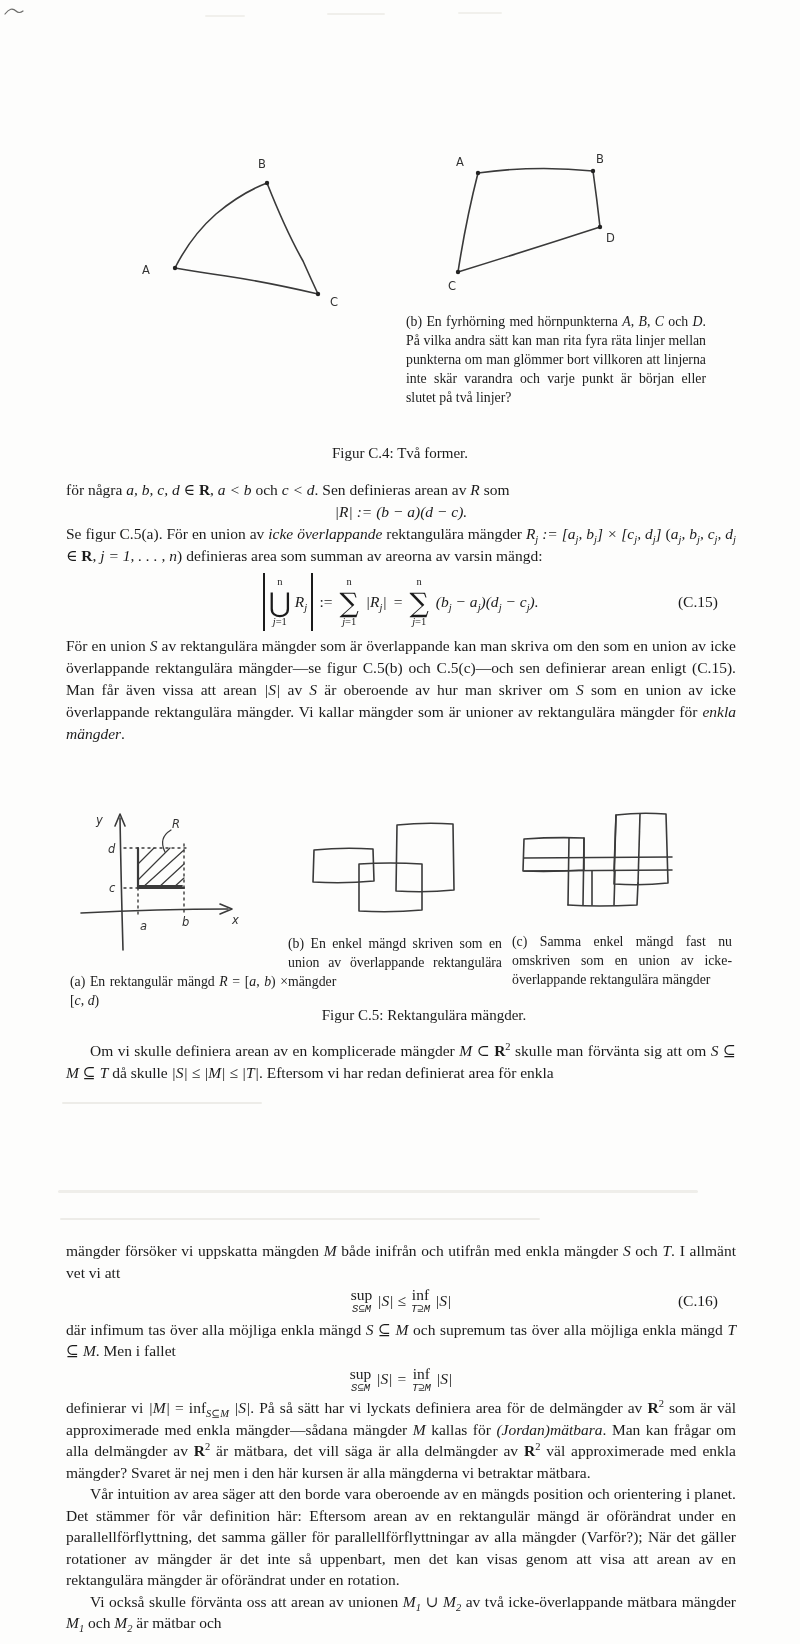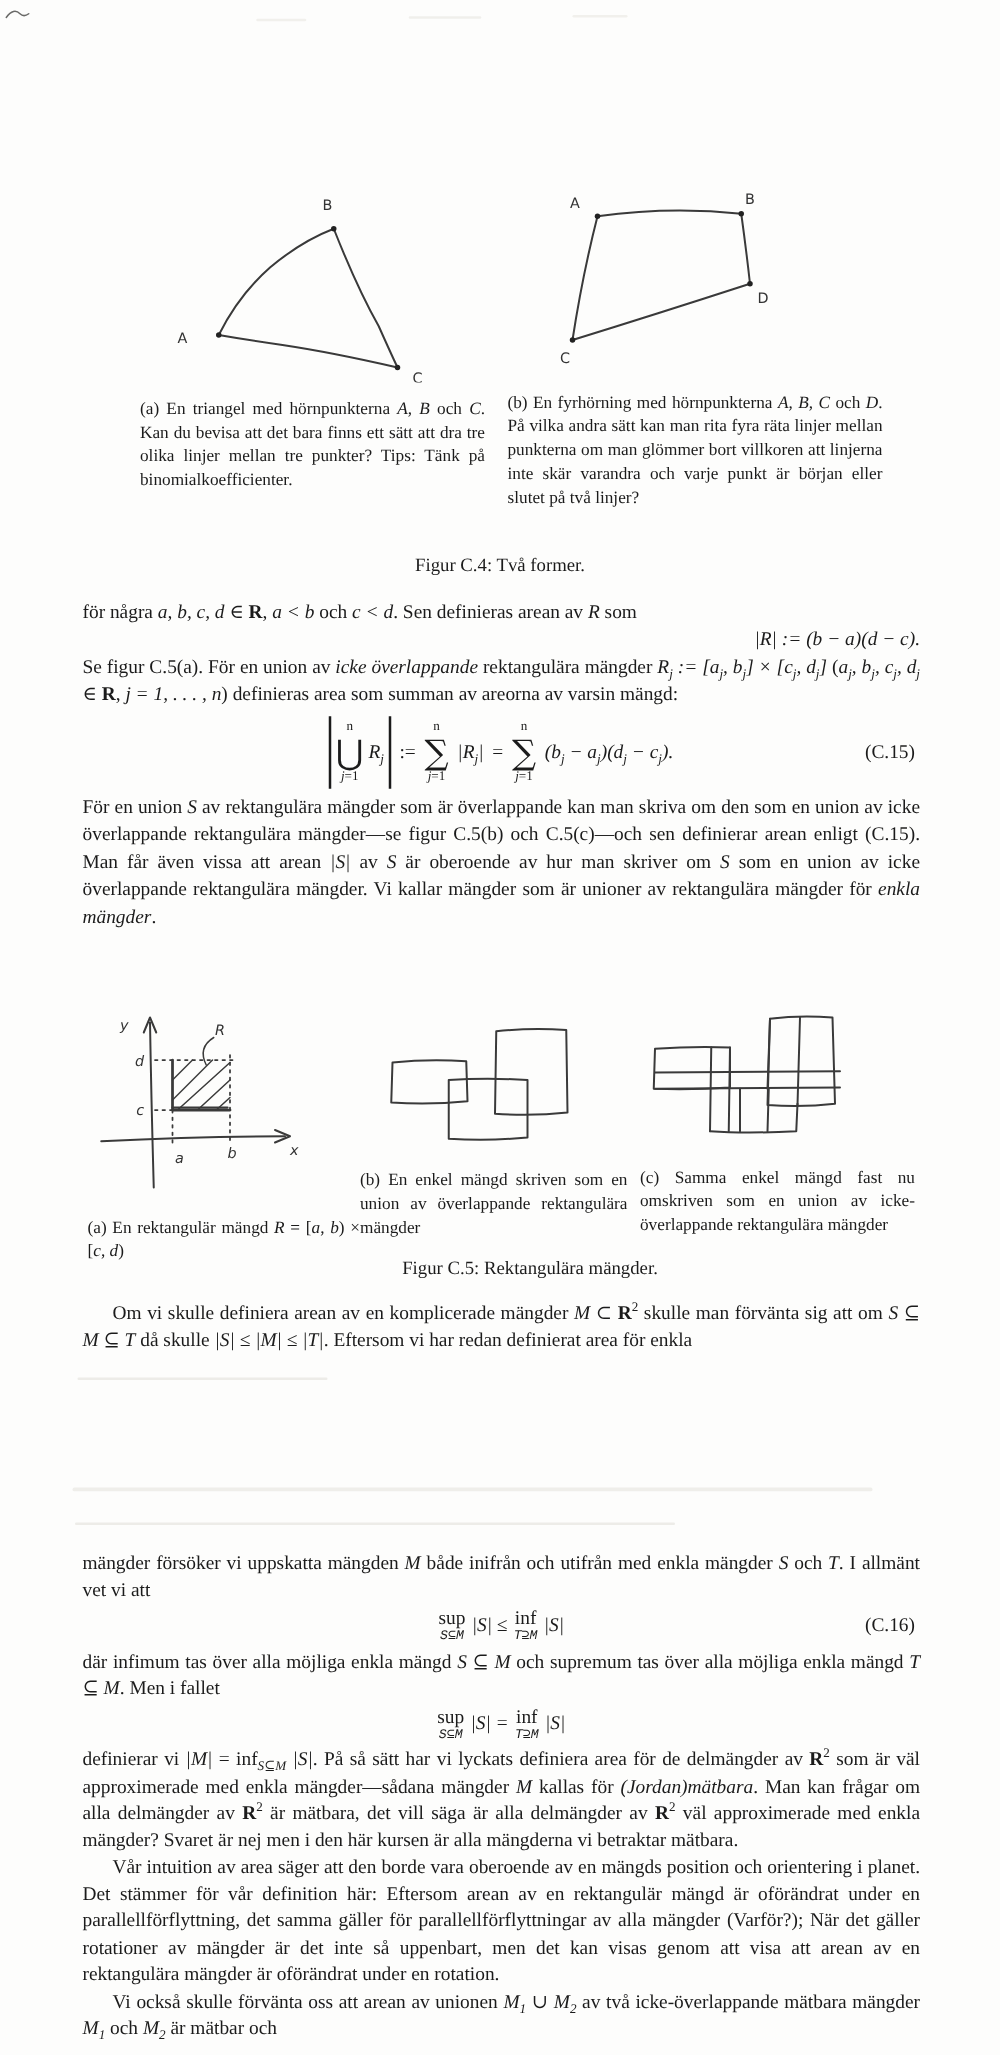--- a/index.html
+++ b/index.html
@@ -24,23 +24,23 @@
   
   .tblock{position:absolute;left:66px;width:670px;font-size:15.5px;text-align:justify;}
   .tblock p{margin:0;line-height:22px;}
   .tb2 p{line-height:21.5px;}
   .indent{text-indent:24px;}
   .mi{font-style:italic;}
   .mbf{font-weight:bold;font-style:normal;}
   em{font-style:italic;margin-top:13px;}
   sub,sup{font-size:10.5px;line-height:0;}
   
-  .disp{text-align:right;margin:8px 0;line-height:22px;}
+  .disp{text-align:center;margin:8px 0;line-height:22px;}
   .eqrow{position:relative;display:flex;justify-content:center;align-items:center;gap:7px;margin:6px 0 4px 0;}
-  .eqtag{position:absolute;right:4px;top:50%;transform:translateY(-50%);font-size:15.5px;}
+  .eqtag{position:absolute;right:18px;top:50%;transform:translateY(-50%);font-size:15.5px;}
   .bigop{display:inline-flex;flex-direction:column;align-items:center;line-height:1;}
   .bo-sup,.bo-sub{font-size:10.5px;line-height:1.15;}
   .bo-sym{font-size:27px;line-height:1;font-family:"DejaVu Serif","DejaVu Sans",serif;}
   .tallbar{display:inline-block;width:1.3px;height:58px;background:#1b1b1b;}
   .unionwrap{display:inline-flex;align-items:center;gap:4px;}
   .limop{display:inline-flex;flex-direction:column;align-items:center;line-height:1.1;}
   .lo-main{font-size:15.5px;}
   .lo-sub{font-size:10.5px;margin-top:1px;font-family:Liberation Mono, monospace;}
   .eqsmall{gap:5px;margin:3px 0;}
 </style>
@@ -79,21 +79,20 @@
     <circle class="dot" cx="52" cy="43" r="2.2"></circle>
     <circle class="dot" cx="167" cy="41" r="2.2"></circle>
     <circle class="dot" cx="174" cy="97" r="2.2"></circle>
     <circle class="dot" cx="32" cy="142" r="2.2"></circle>
     <text x="30" y="36">A</text>
     <text x="170" y="33">B</text>
     <text x="180" y="112">D</text>
     <text x="22" y="160">C</text>
   </svg>
 
-  <p class="cap" style="left:112px;top:303px;width:276px;">(a) En triangel med hörnpunkterna <span class="mi">A</span>, <span class="mi">B</span> och <span class="mi">C</span>. Kan du bevisa att det bara finns ett sätt att dra tre olika linjer mellan tre punkter? Tips: Tänk på binomialkoefficienter.</p>
   <p class="cap" style="left:406px;top:298px;width:300px;">(b) En fyrhörning med hörnpunkterna <span class="mi">A</span>, <span class="mi">B</span>, <span class="mi">C</span> och <span class="mi">D</span>. På vilka andra sätt kan man rita fyra räta linjer mellan punkterna om man glömmer bort villkoren att linjerna inte skär varandra och varje punkt är början eller slutet på två linjer?</p>
   <div class="figcap" style="top:445px;">Figur C.4: Två former.</div>
 
   <div class="tblock" style="top:479px;">
     <p>för några <span class="mi">a, b, c, d</span> ∈ <b class="mbf">R</b>, <span class="mi">a &lt; b</span> och <span class="mi">c &lt; d</span>. Sen definieras arean av <span class="mi">R</span> som</p>
     <p class="disp"><span class="mi">|R| := (b − a)(d − c).</span></p>
     <p>Se figur C.5(a). För en union av <em>icke överlappande</em> rektangulära mängder <span class="mi">R<sub>j</sub> := [a<sub>j</sub>, b<sub>j</sub>] × [c<sub>j</sub>, d<sub>j</sub>]</span> (<span class="mi">a<sub>j</sub>, b<sub>j</sub>, c<sub>j</sub>, d<sub>j</sub></span> ∈ <b class="mbf">R</b>, <span class="mi">j = 1, . . . , n</span>) definieras area som summan av areorna av varsin mängd:</p>
 
     <div class="eqrow">
       <span class="unionwrap">

